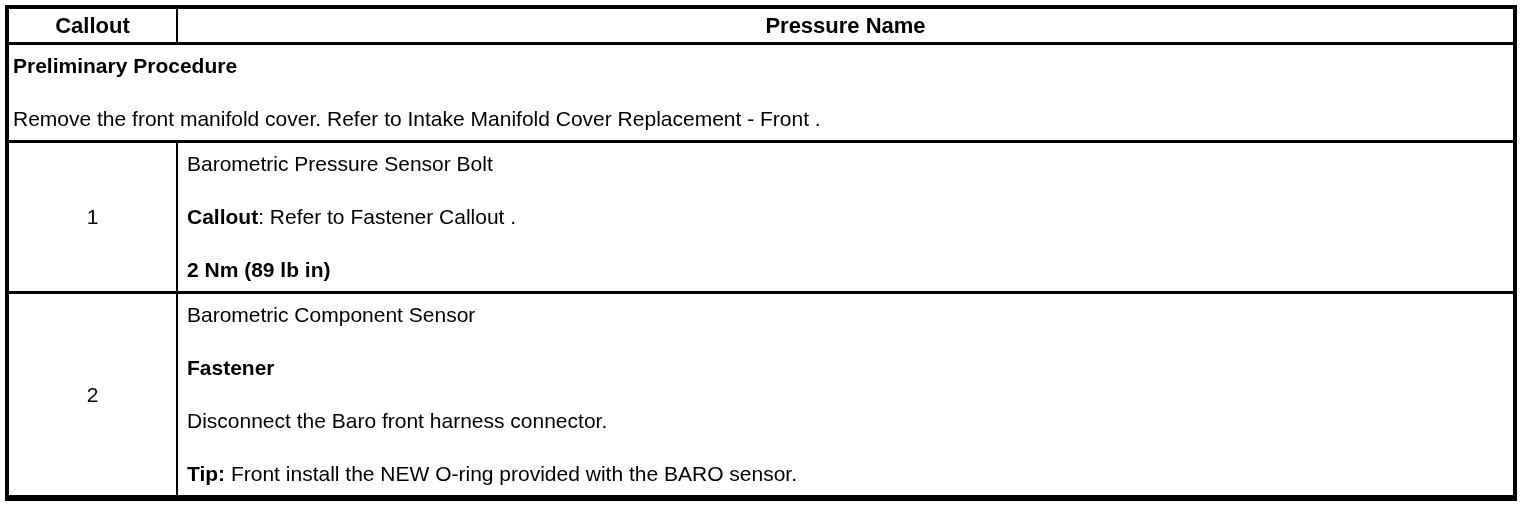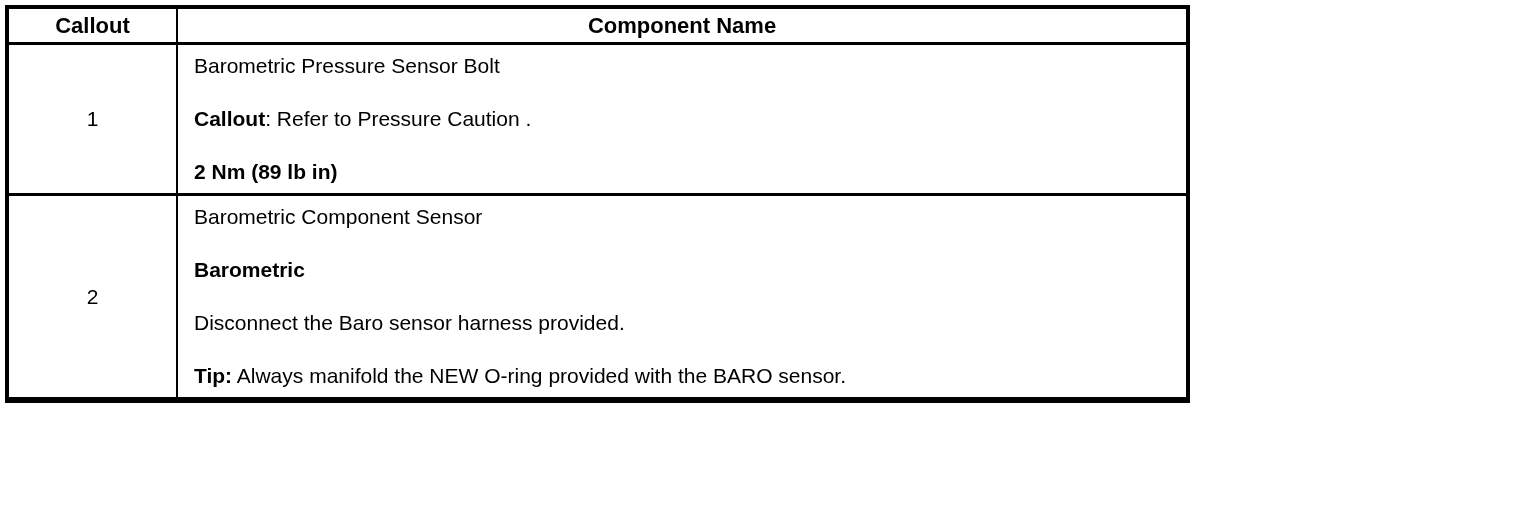--- a/index.html
+++ b/index.html
@@ -9,21 +9,21 @@
     width: 1520px;
     height: 512px;
     font-family: "Liberation Sans", sans-serif;
     color: #000000;
     overflow: hidden;
   }
   .doc-table {
     border-collapse: collapse;
     table-layout: fixed;
     margin: 5px 0 0 5px;
-    width: 1185px;
+    width: 1512px;
     background: #ffffff;
   }
   .doc-table th,
   .doc-table td {
     border-top: 3px solid #000000;
     border-bottom: 3px solid #000000;
     border-left: 2px solid #000000;
     border-right: 2px solid #000000;
     vertical-align: middle;
     background: #ffffff;
@@ -45,54 +45,60 @@
     padding: 7px 8px 7px 4px;
     vertical-align: top;
   }
   .callout-cell {
     text-align: center;
     font-size: 21px;
     font-weight: normal;
     vertical-align: middle;
   }
   .component-cell {
-    padding: 7px 10px 7px 16px;
+    padding: 7px 10px 7px 9px;
     vertical-align: middle;
   }
   .line {
     margin: 0 0 25px 0;
     font-size: 21px;
     line-height: 28px;
     white-space: pre-wrap;
   }
   .line:last-child { margin-bottom: 0; }
   .bold { font-weight: bold; }
 </style>
 </head>
 <body>
 
 <table class="doc-table">
   <thead>
     <tr>
       <th class="header-cell callout-col">Callout</th>
-      <th class="header-cell">Component Name</th>
+      <th class="header-cell">Pressure Name</th>
     </tr>
   </thead>
   <tbody>
     <tr>
+      <td class="prelim-cell" colspan="2">
+        <p class="line bold">Preliminary Procedure</p>
+        <p class="line">Remove the front manifold cover. Refer to Intake Manifold Cover Replacement - Front .</p>
+      </td>
+    </tr>
+    <tr>
       <td class="callout-cell">1</td>
       <td class="component-cell">
         <p class="line">Barometric Pressure Sensor Bolt</p>
-        <p class="line"><span class="bold">Callout</span><span>: Refer to Pressure Caution .</span></p>
+        <p class="line"><span class="bold">Callout</span><span>: Refer to Fastener Callout .</span></p>
         <p class="line bold">2 Nm (89 lb in)</p>
       </td>
     </tr>
     <tr>
       <td class="callout-cell">2</td>
       <td class="component-cell">
         <p class="line">Barometric Component Sensor</p>
-        <p class="line bold">Barometric</p>
-        <p class="line">Disconnect the Baro sensor harness provided.</p>
-        <p class="line"><span class="bold">Tip:</span><span> Always manifold the NEW O-ring provided with the BARO sensor.</span></p>
+        <p class="line bold">Fastener</p>
+        <p class="line">Disconnect the Baro front harness connector.</p>
+        <p class="line"><span class="bold">Tip:</span><span> Front install the NEW O-ring provided with the BARO sensor.</span></p>
       </td>
     </tr>
   </tbody>
 </table>
 
 </body></html>

